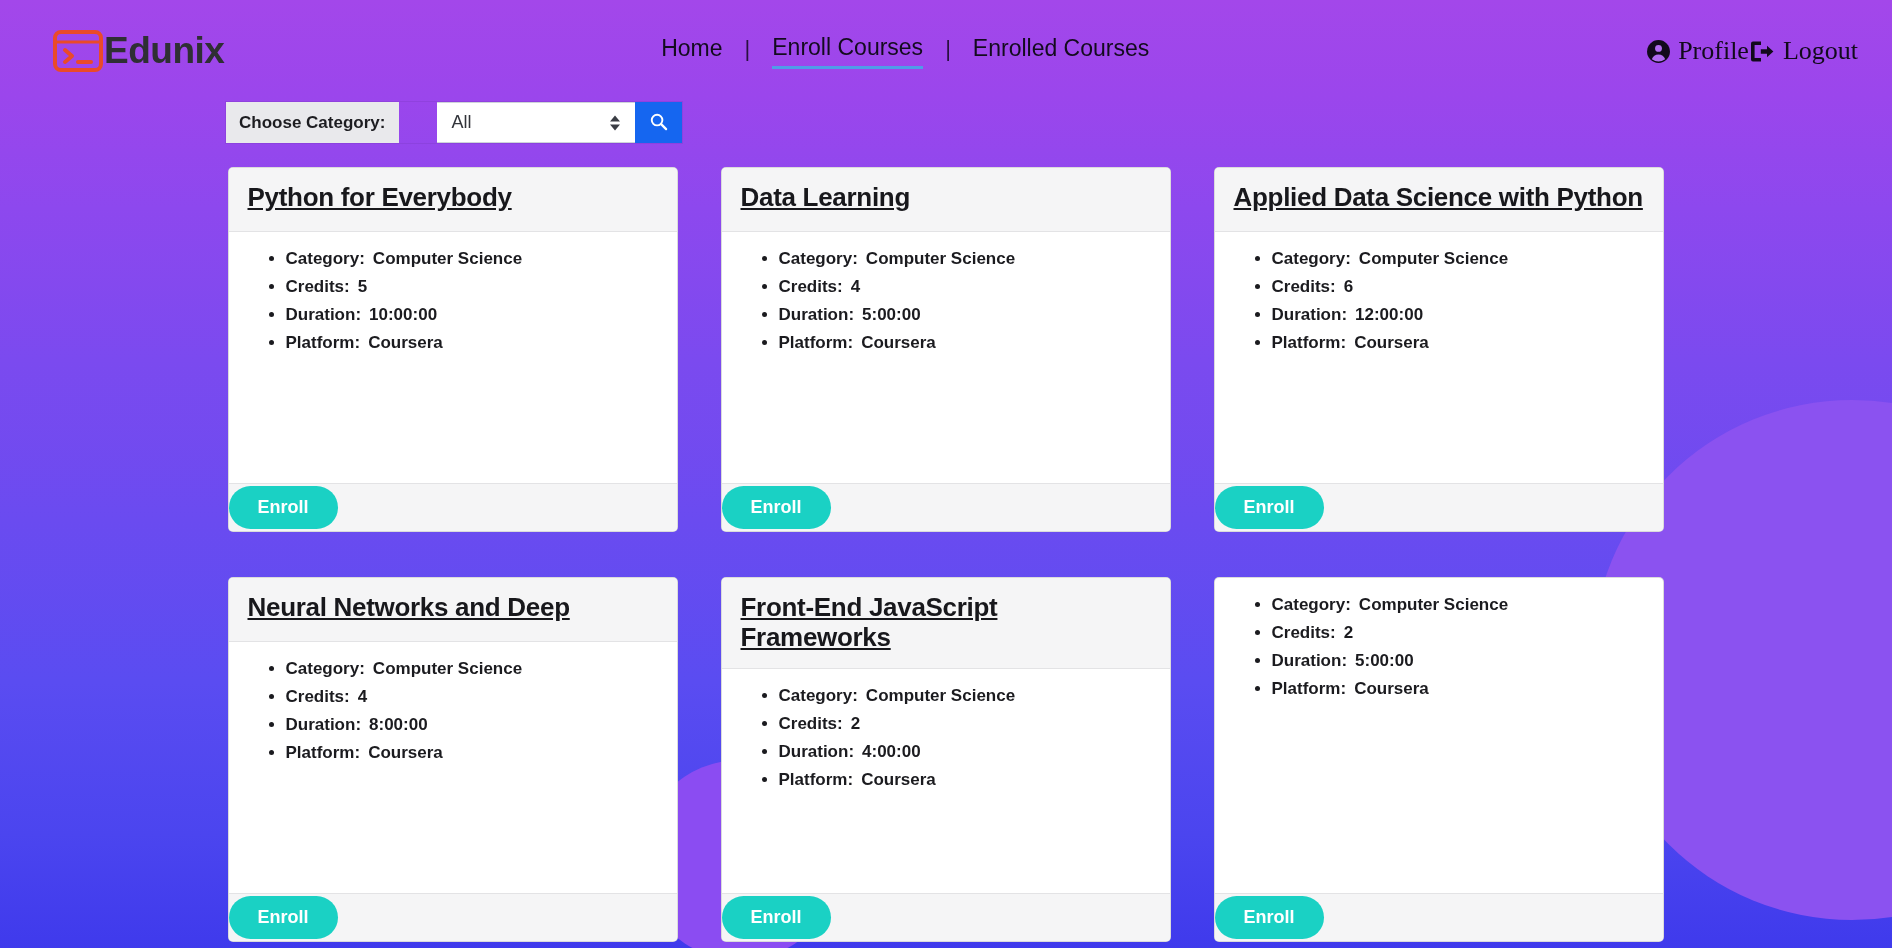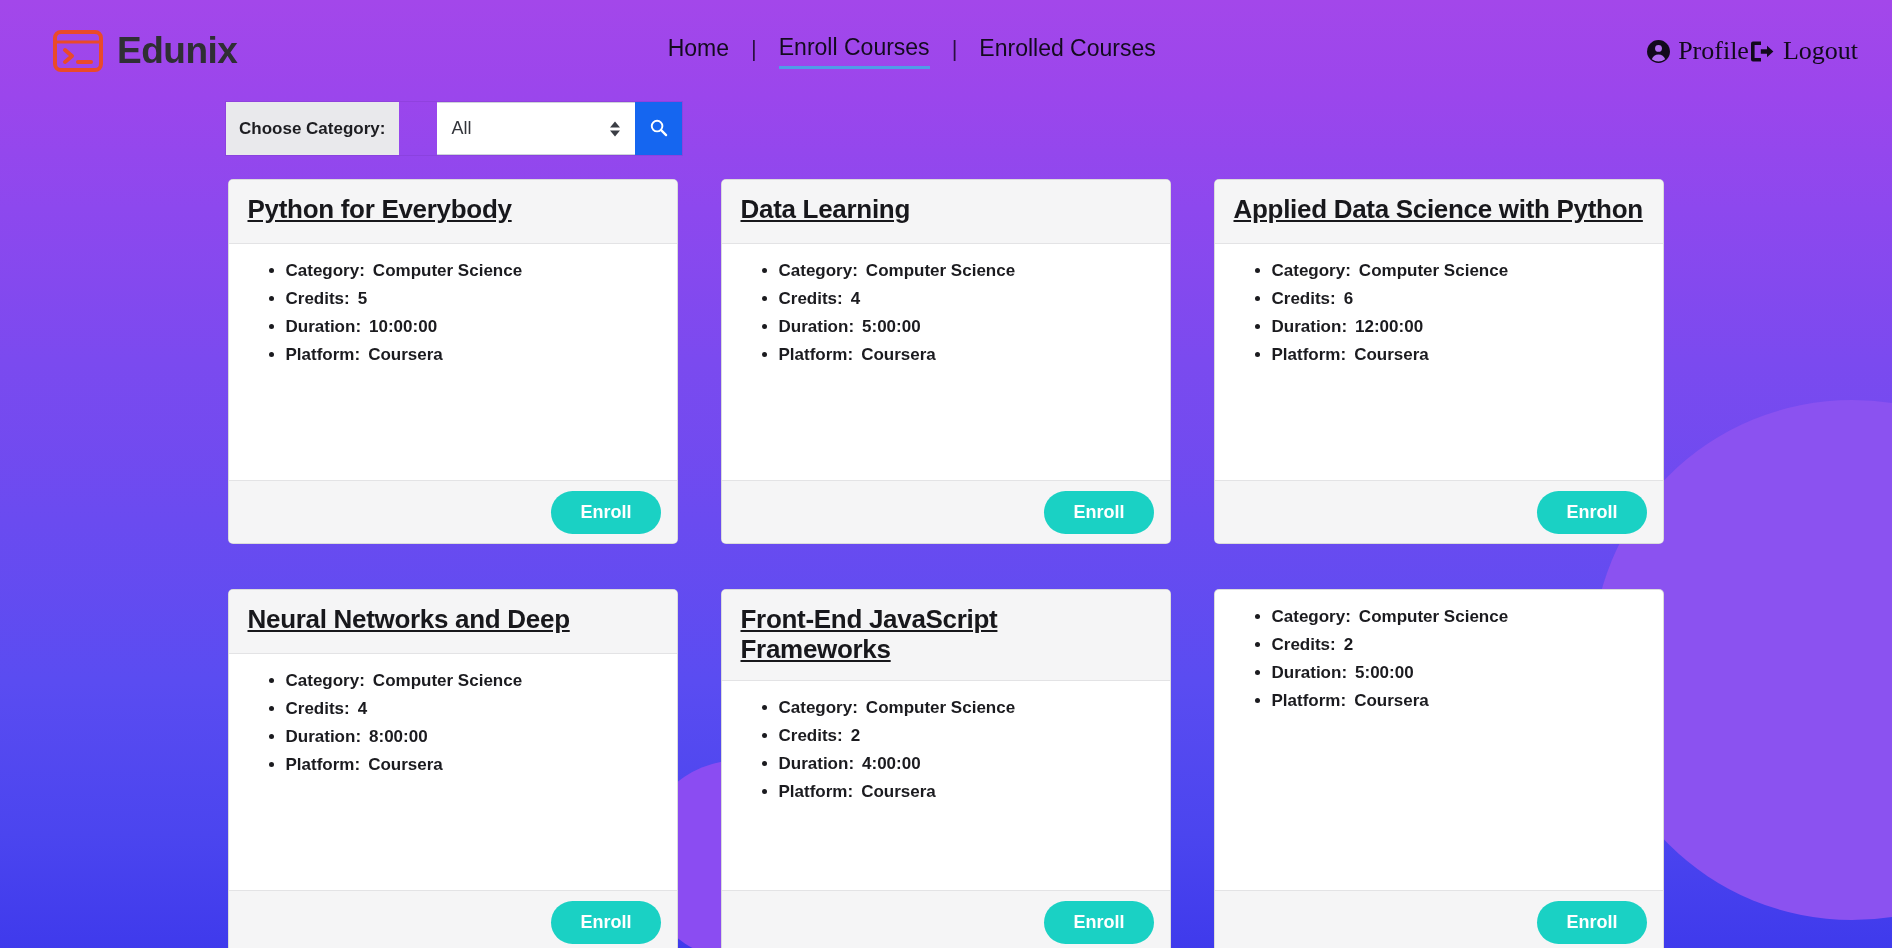--- a/index.html
+++ b/index.html
@@ -51,21 +51,20 @@
     z-index: 5;
     height: 102px;
     display: flex;
     align-items: center;
     padding: 0 34px 0 52px;
   }
 
   .brand {
     display: flex;
     align-items: center;
-    gap: 13px;
     flex: 0 0 auto;
   }
   .brand-icon {
     width: 52px;
     height: 44px;
     flex: 0 0 auto;
   }
   .brand-name {
     font-size: 37px;
     font-weight: 700;
@@ -119,21 +118,21 @@
   .user-link svg { flex: 0 0 auto; display: block; }
 
   
   .filter-bar {
     position: relative;
     z-index: 5;
     display: flex;
     align-items: stretch;
     margin-left: 226px;
     width: 456px;
-    height: 53px;
+    height: 41px;
     font-size: 0;
     box-shadow: 0 0 0 1px rgba(0,0,0,0.06);
   }
   .filter-label {
     background: #e9e9ec;
     color: #1d1d21;
     font-size: 17px;
     font-weight: 700;
     display: flex;
     align-items: center;
@@ -238,24 +237,23 @@
     line-height: 1.0;
     margin-bottom: 11px;
   }
   .spec-list li::marker { font-size: 17px; }
   .spec-key { font-weight: 700; }
   .spec-val { font-weight: 700; padding-left: 8px; }
 
   .card-footer {
     background: #f5f5f6;
     border-top: 1px solid #e3e3e5;
-    height: 63px;
-    display: flex;
-    align-items: center;
-    justify-content: flex-end;
+    height: 48px;
+    display: flex;
+    align-items: center;
     padding-right: 16px;
   }
   .enroll-btn {
     background: #1ad1c4;
     color: #ffffff;
     font-size: 18px;
     font-weight: 700;
     border: none;
     border-radius: 24px;
     padding: 11px 29px;

